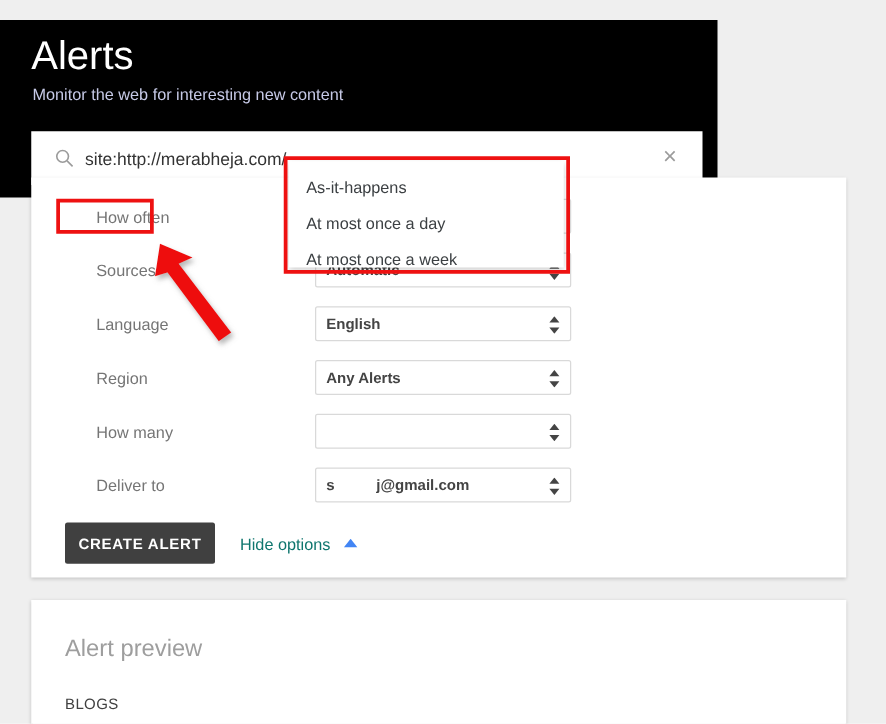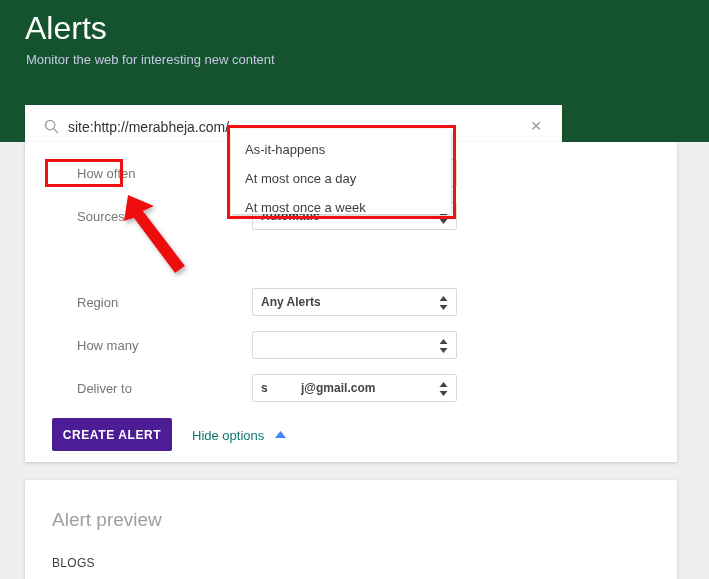--- a/index.html
+++ b/index.html
@@ -12,24 +12,24 @@
     background: #efefef;
     font-family: "Liberation Sans", sans-serif;
     overflow: hidden;
     position: relative;
   }
 
   
   #app-header {
     position: absolute;
     left: 0;
-    top: 0;
-    width: 709px;
+    top: 16px;
+    width: 574px;
     height: 142px;
-    background: #14532d;
+    background: #000000;
     box-sizing: border-box;
   }
   #page-title {
     position: absolute;
     left: 25px;
     top: 8px;
     font-size: 32px;
     font-weight: 400;
     color: #ffffff;
     letter-spacing: 0px;
@@ -168,21 +168,21 @@
     height: 14px;
   }
 
   
   #create-alert-button {
     position: absolute;
     left: 52px;
     top: 418px;
     width: 120px;
     height: 33px;
-    background: #4c1d95;
+    background: #404040;
     border: none;
     border-radius: 2px;
     color: #ffffff;
     font-family: "Liberation Sans", sans-serif;
     font-size: 12px;
     font-weight: bold;
     letter-spacing: .6px;
     cursor: pointer;
   }
   #hide-options-button {
@@ -315,20 +315,34 @@
         <span class="spinner-icon">
           <svg width="9" height="14" viewBox="0 0 9 14">
             <polygon points="4.5,0 8.5,5 0.5,5" fill="#444444"></polygon>
             <polygon points="4.5,14 8.5,9 0.5,9" fill="#444444"></polygon>
           </svg>
         </span>
       </div>
     </div>
   </div>
 
+  <div class="form-row" style="top:103px;">
+    <div class="row-label">Language</div>
+    <div class="row-control">
+      <div class="select-box">
+        <span class="select-value">English</span>
+        <span class="spinner-icon">
+          <svg width="9" height="14" viewBox="0 0 9 14">
+            <polygon points="4.5,0 8.5,5 0.5,5" fill="#444444"></polygon>
+            <polygon points="4.5,14 8.5,9 0.5,9" fill="#444444"></polygon>
+          </svg>
+        </span>
+      </div>
+    </div>
+  </div>
 
   <div class="form-row" style="top:146px;">
     <div class="row-label">Region</div>
     <div class="row-control">
       <div class="select-box">
         <span class="select-value">Any Alerts</span>
         <span class="spinner-icon">
           <svg width="9" height="14" viewBox="0 0 9 14">
             <polygon points="4.5,0 8.5,5 0.5,5" fill="#444444"></polygon>
             <polygon points="4.5,14 8.5,9 0.5,9" fill="#444444"></polygon>

